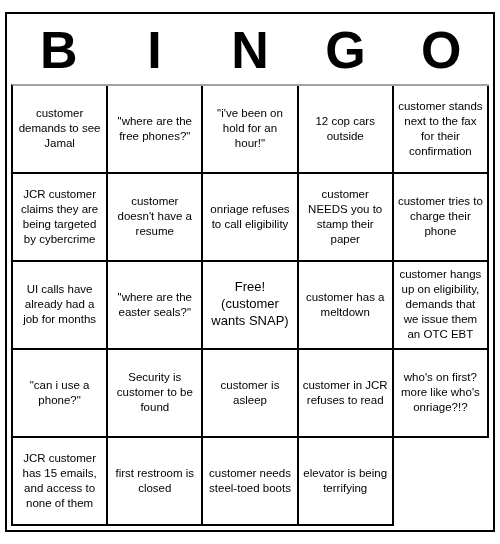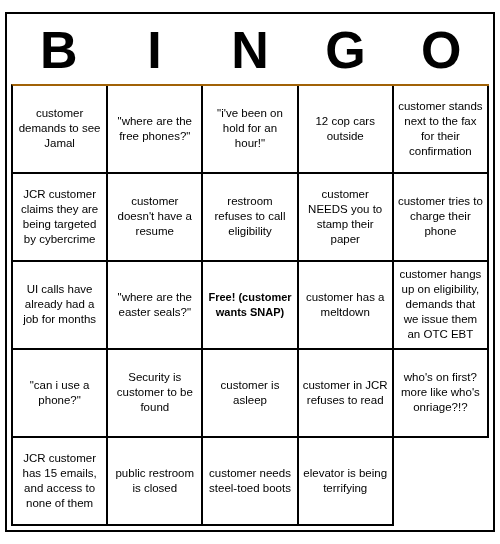--- a/index.html
+++ b/index.html
@@ -25,41 +25,41 @@
     .bingo-header-cell {
       font-size: 52px;
       font-weight: bold;
       font-family: Arial, sans-serif;
       line-height: 1.1;
       padding: 4px 0;
     }
     .bingo-grid {
       display: grid;
       grid-template-columns: repeat(5, 1fr);
-      border-top: 2px solid #a16207;
+      border-top: 2px solid #a3a3a3;
       border-left: 2px solid #000;
     }
     .bingo-cell {
       border-right: 2px solid #000;
       border-bottom: 2px solid #000;
       min-height: 88px;
       display: flex;
       align-items: center;
       justify-content: center;
       text-align: center;
       padding: 4px;
       font-size: 11.5px;
       line-height: 1.3;
       font-family: Arial, sans-serif;
       cursor: pointer;
       user-select: none;
     }
     .bingo-cell.free {
-      font-weight: bold;
-      font-size: 11px;
+      font-weight: normal;
+      font-size: 13px;
     }
   </style>
 </head>
 <body>
 
 <div class="bingo-card">
   <div class="bingo-header">
   <div class="bingo-header-cell">B</div>
       <div class="bingo-header-cell">I</div>
       <div class="bingo-header-cell">N</div>
@@ -67,31 +67,31 @@
       <div class="bingo-header-cell">O</div>
     </div>
   <div class="bingo-grid">
   <div class="bingo-cell">customer demands to see Jamal</div>
       <div class="bingo-cell">"where are the free phones?"</div>
       <div class="bingo-cell">"i've been on hold for an hour!"</div>
       <div class="bingo-cell">12 cop cars outside</div>
       <div class="bingo-cell">customer stands next to the fax for their confirmation</div>
       <div class="bingo-cell">JCR customer claims they are being targeted by cybercrime</div>
       <div class="bingo-cell">customer doesn't have a resume</div>
-      <div class="bingo-cell">restroom refuses to call eligibility</div>
+      <div class="bingo-cell">onriage refuses to call eligibility</div>
       <div class="bingo-cell">customer NEEDS you to stamp their paper</div>
       <div class="bingo-cell">customer tries to charge their phone</div>
       <div class="bingo-cell">UI calls have already had a job for months</div>
       <div class="bingo-cell">"where are the easter seals?"</div>
       <div class="bingo-cell free">Free! (customer wants SNAP)</div>
       <div class="bingo-cell">customer has a meltdown</div>
       <div class="bingo-cell">customer hangs up on eligibility, demands that we issue them an OTC EBT</div>
       <div class="bingo-cell">"can i use a phone?"</div>
       <div class="bingo-cell">Security is customer to be found</div>
       <div class="bingo-cell">customer is asleep</div>
       <div class="bingo-cell">customer in JCR refuses to read</div>
       <div class="bingo-cell">who's on first? more like who's onriage?!?</div>
       <div class="bingo-cell">JCR customer has 15 emails, and access to none of them</div>
-      <div class="bingo-cell">public restroom is closed</div>
+      <div class="bingo-cell">first restroom is closed</div>
       <div class="bingo-cell">customer needs steel-toed boots</div>
       <div class="bingo-cell">elevator is being terrifying</div>
     </div>
 </div>
 
 </body></html>

